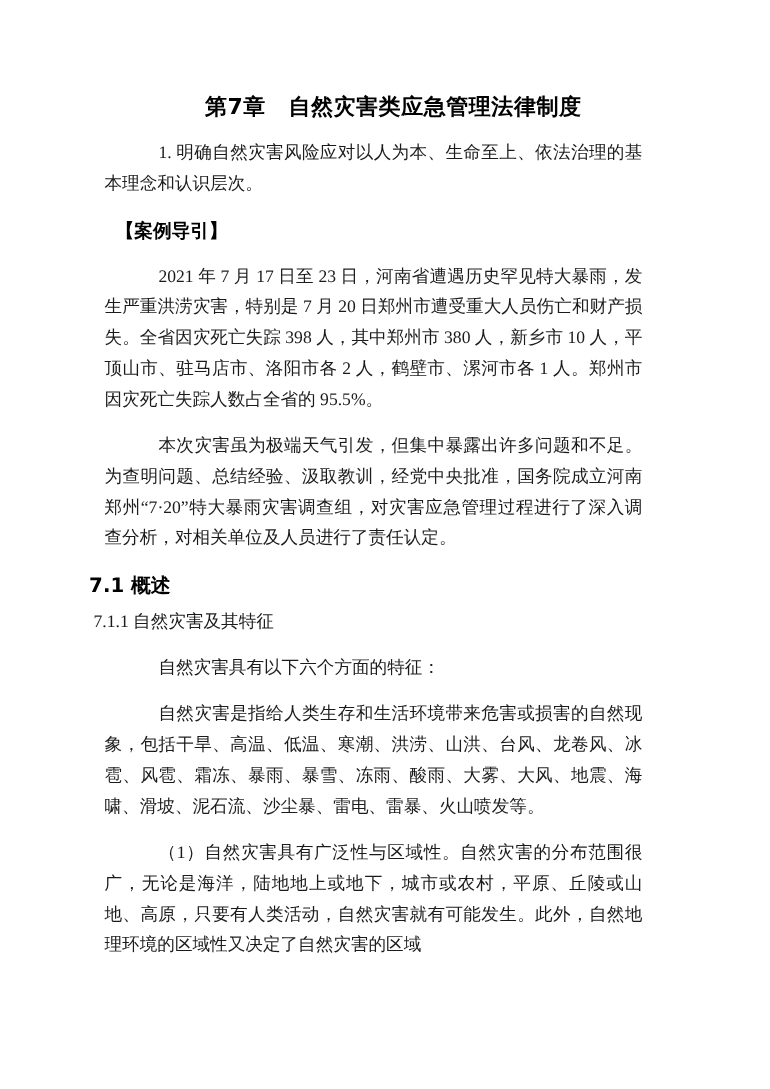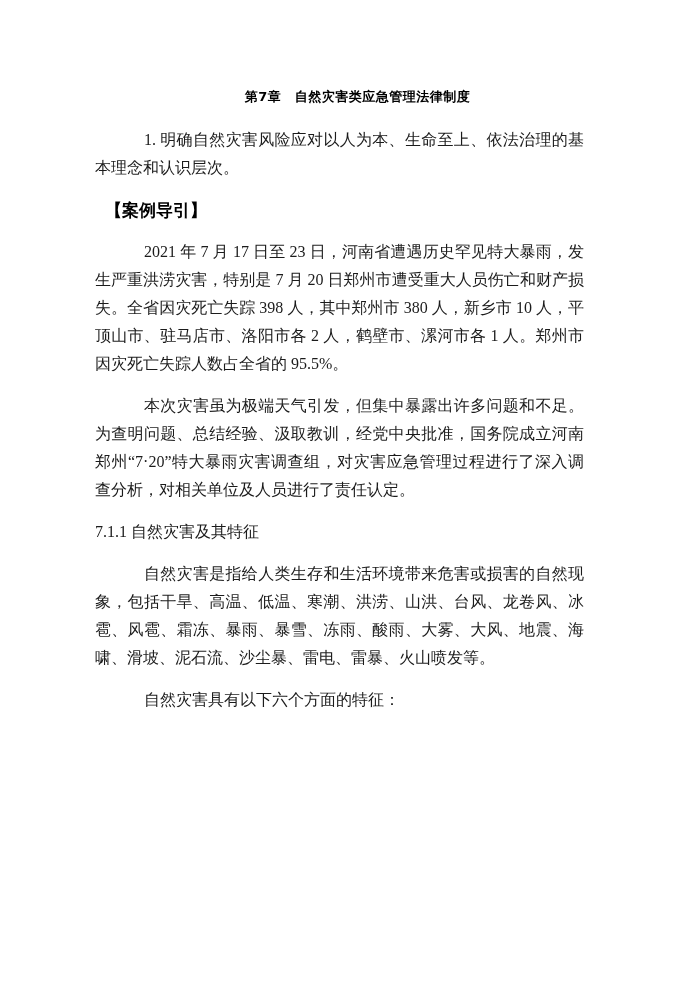--- a/index.html
+++ b/index.html
@@ -14,21 +14,21 @@
     background: #ffffff;
     box-sizing: border-box;
     padding: 82px 102px 0 81px;
     color: #1b1b1b;
     font-family: "Liberation Serif", "DejaVu Serif", serif;
     font-size: 16px;
     overflow: hidden;
   }
   .chapter-title {
     font-family: "DejaVu Sans", "Liberation Sans", sans-serif;
-    font-size: 13px;
+    font-size: 20px;
     font-weight: bold;
     text-align: center;
     line-height: 30px;
     margin: 0 0 14px 0;
     position: relative;
     left: 18px;
     letter-spacing: 0.5px;
     color: #000000;
   }
   .bracket-heading {
@@ -51,37 +51,39 @@
     font-size: 18px;
     font-weight: bold;
     line-height: 30px;
     margin: 3px 0 4px 0;
     color: #000000;
   }
   .sec-h3 {
     font-size: 16px;
     font-weight: normal;
     line-height: 28px;
-    margin: 0 0 2px 14px;
+    margin: 0 0 2px 4px;
   }
 </style>
 </head>
 <body>
 
 <div class="page">
 
   <h1 class="chapter-title">第7章　自然灾害类应急管理法律制度</h1>
 
 
   <p class="para">1. 明确自然灾害风险应对以人为本、生命至上、依法治理的基本理念和认识层次。</p>
 
   <div class="bracket-heading">【案例导引】</div>
 
   <p class="para">2021 年 7 月 17 日至 23 日，河南省遭遇历史罕见特大暴雨，发生严重洪涝灾害，特别是 7 月 20 日郑州市遭受重大人员伤亡和财产损失。全省因灾死亡失踪 398 人，其中郑州市 380 人，新乡市 10 人，平顶山市、驻马店市、洛阳市各 2 人，鹤壁市、漯河市各 1 人。郑州市因灾死亡失踪人数占全省的 95.5%。</p>
   <p class="para">本次灾害虽为极端天气引发，但集中暴露出许多问题和不足。为查明问题、总结经验、汲取教训，经党中央批准，国务院成立河南郑州“7·20”特大暴雨灾害调查组，对灾害应急管理过程进行了深入调查分析，对相关单位及人员进行了责任认定。</p>
 
+  <h2 class="sec-h2">7.1 概述</h2>
 
   <h3 class="sec-h3">7.1.1 自然灾害及其特征</h3>
 
+  <p class="para">自然灾害具有以下六个方面的特征：</p>
   <p class="para">自然灾害是指给人类生存和生活环境带来危害或损害的自然现象，包括干旱、高温、低温、寒潮、洪涝、山洪、台风、龙卷风、冰雹、风雹、霜冻、暴雨、暴雪、冻雨、酸雨、大雾、大风、地震、海啸、滑坡、泥石流、沙尘暴、雷电、雷暴、火山喷发等。</p>
-  <p class="para">自然灾害具有以下六个方面的特征：</p>
+  <p class="para">（1）自然灾害具有广泛性与区域性。自然灾害的分布范围很广，无论是海洋，陆地地上或地下，城市或农村，平原、丘陵或山地、高原，只要有人类活动，自然灾害就有可能发生。此外，自然地理环境的区域性又决定了自然灾害的区域</p>
 
 </div>
 
 </body></html>

